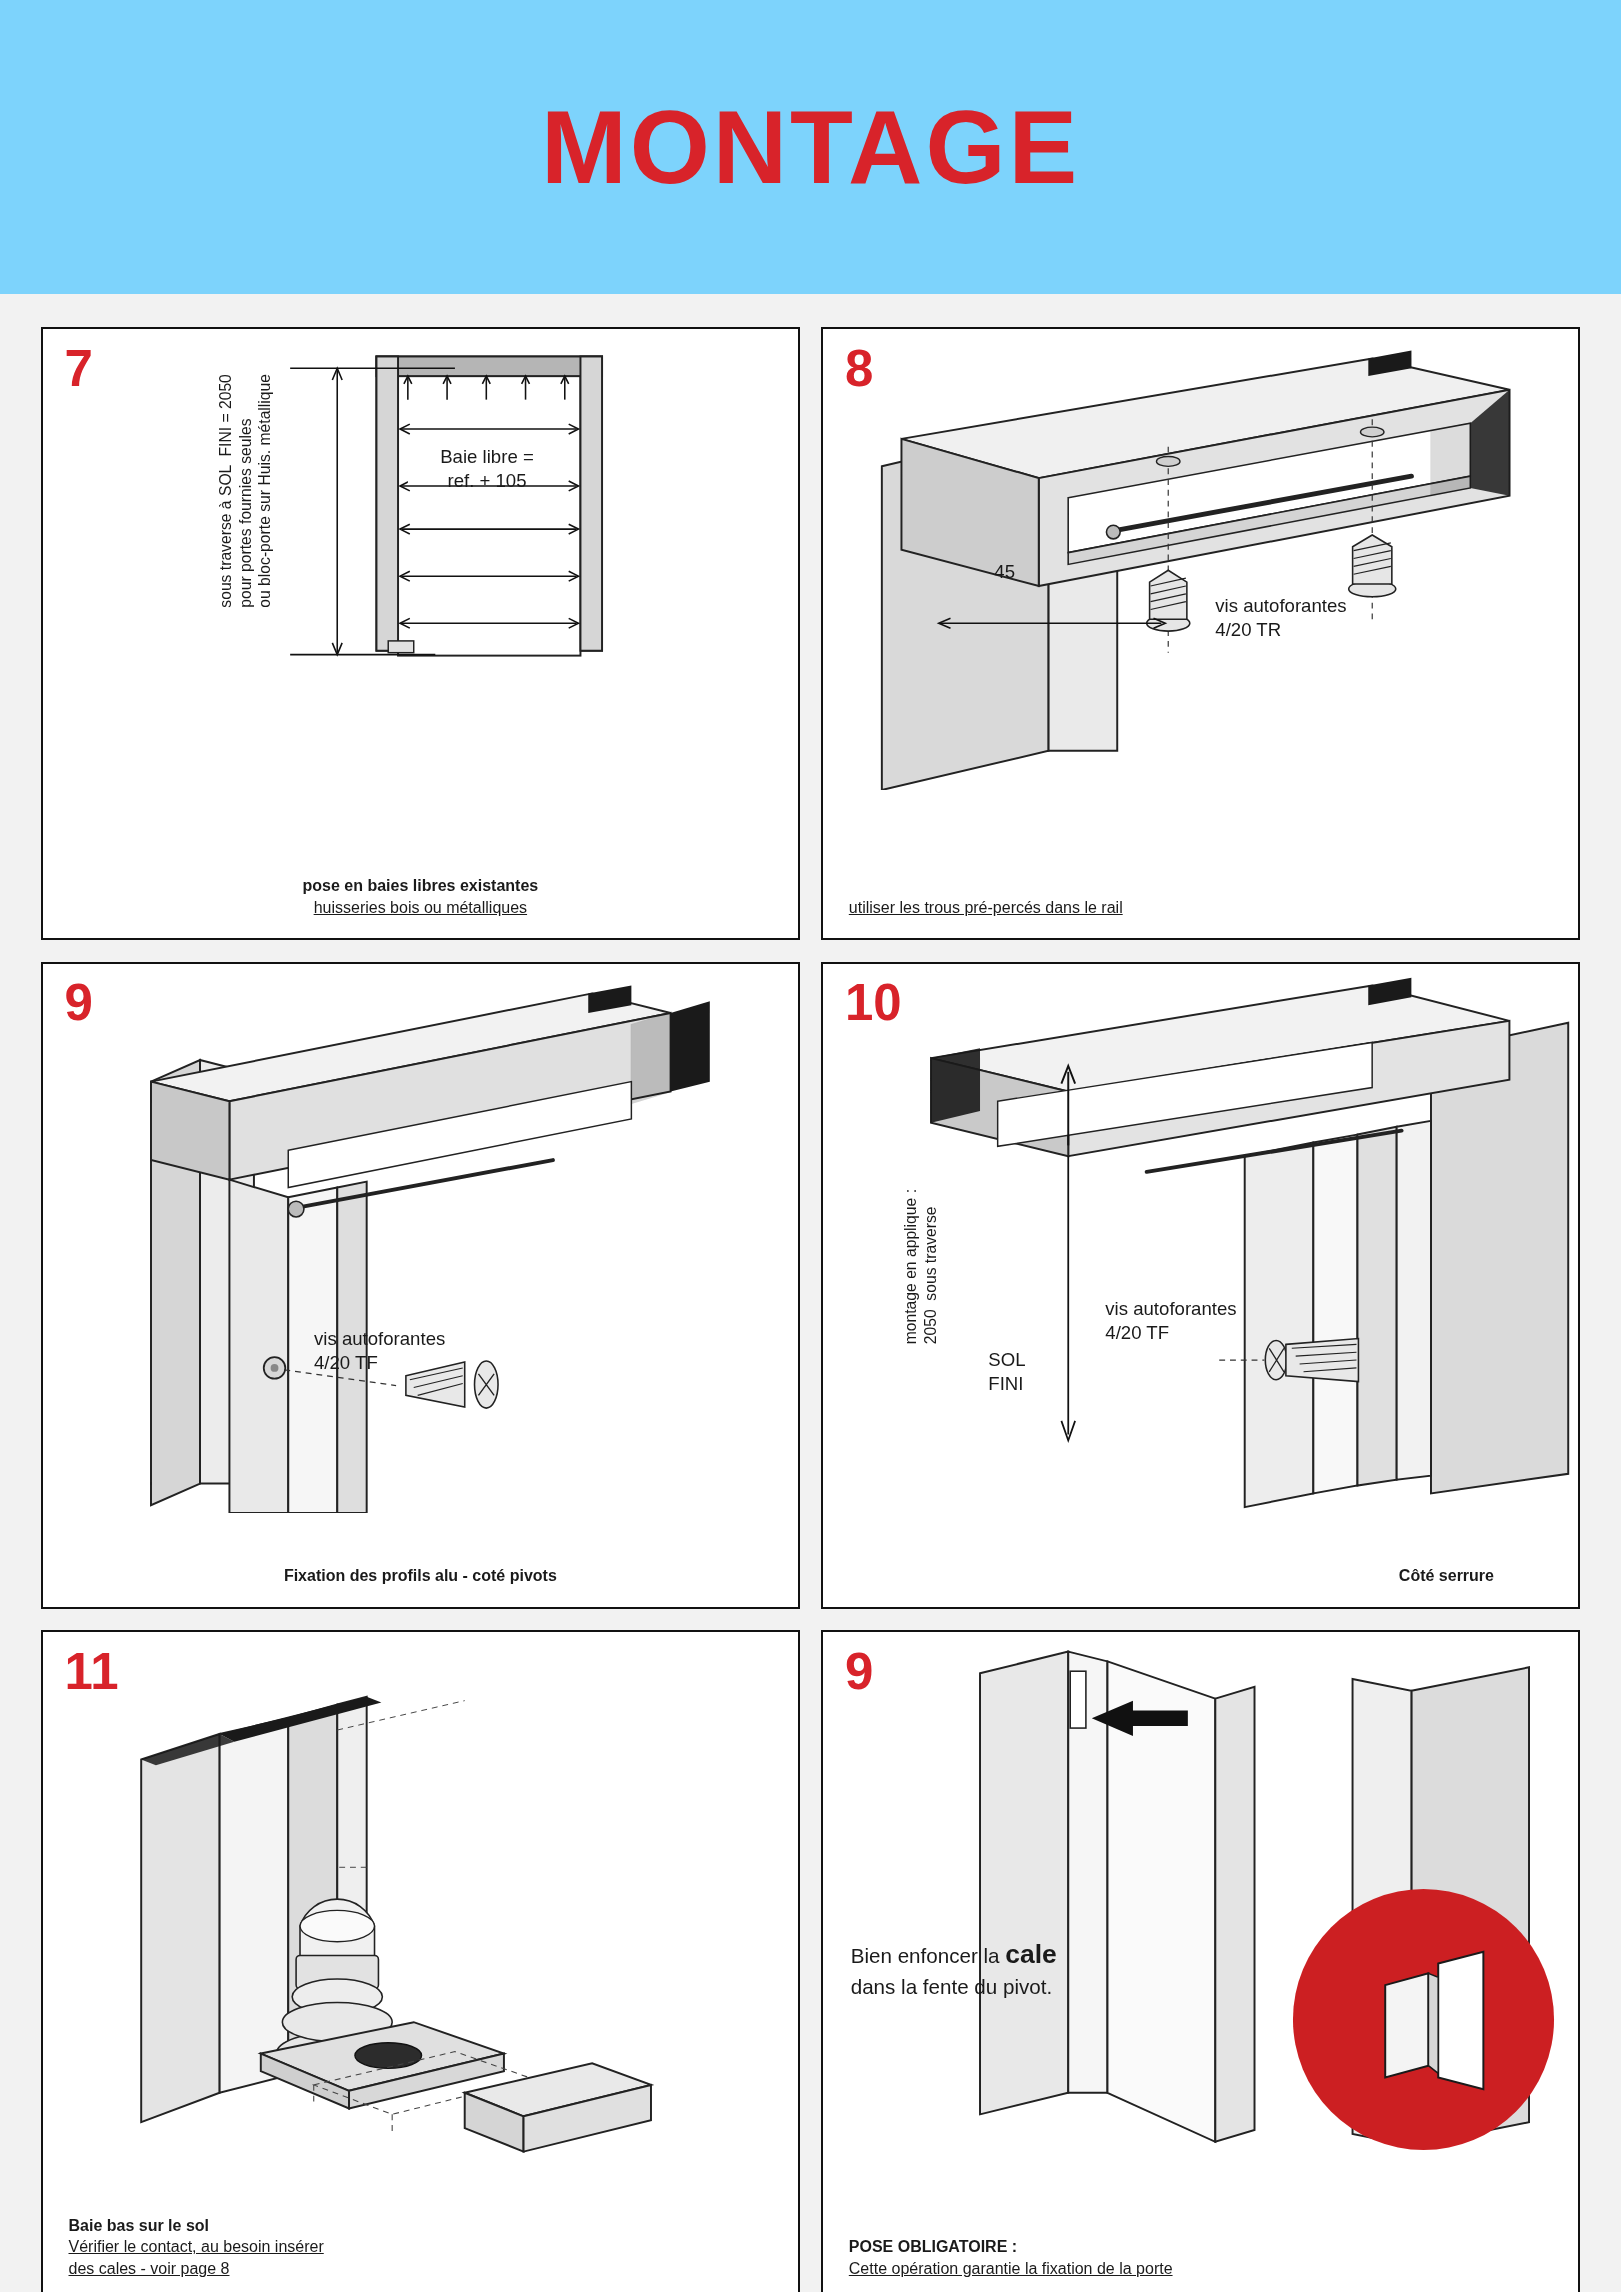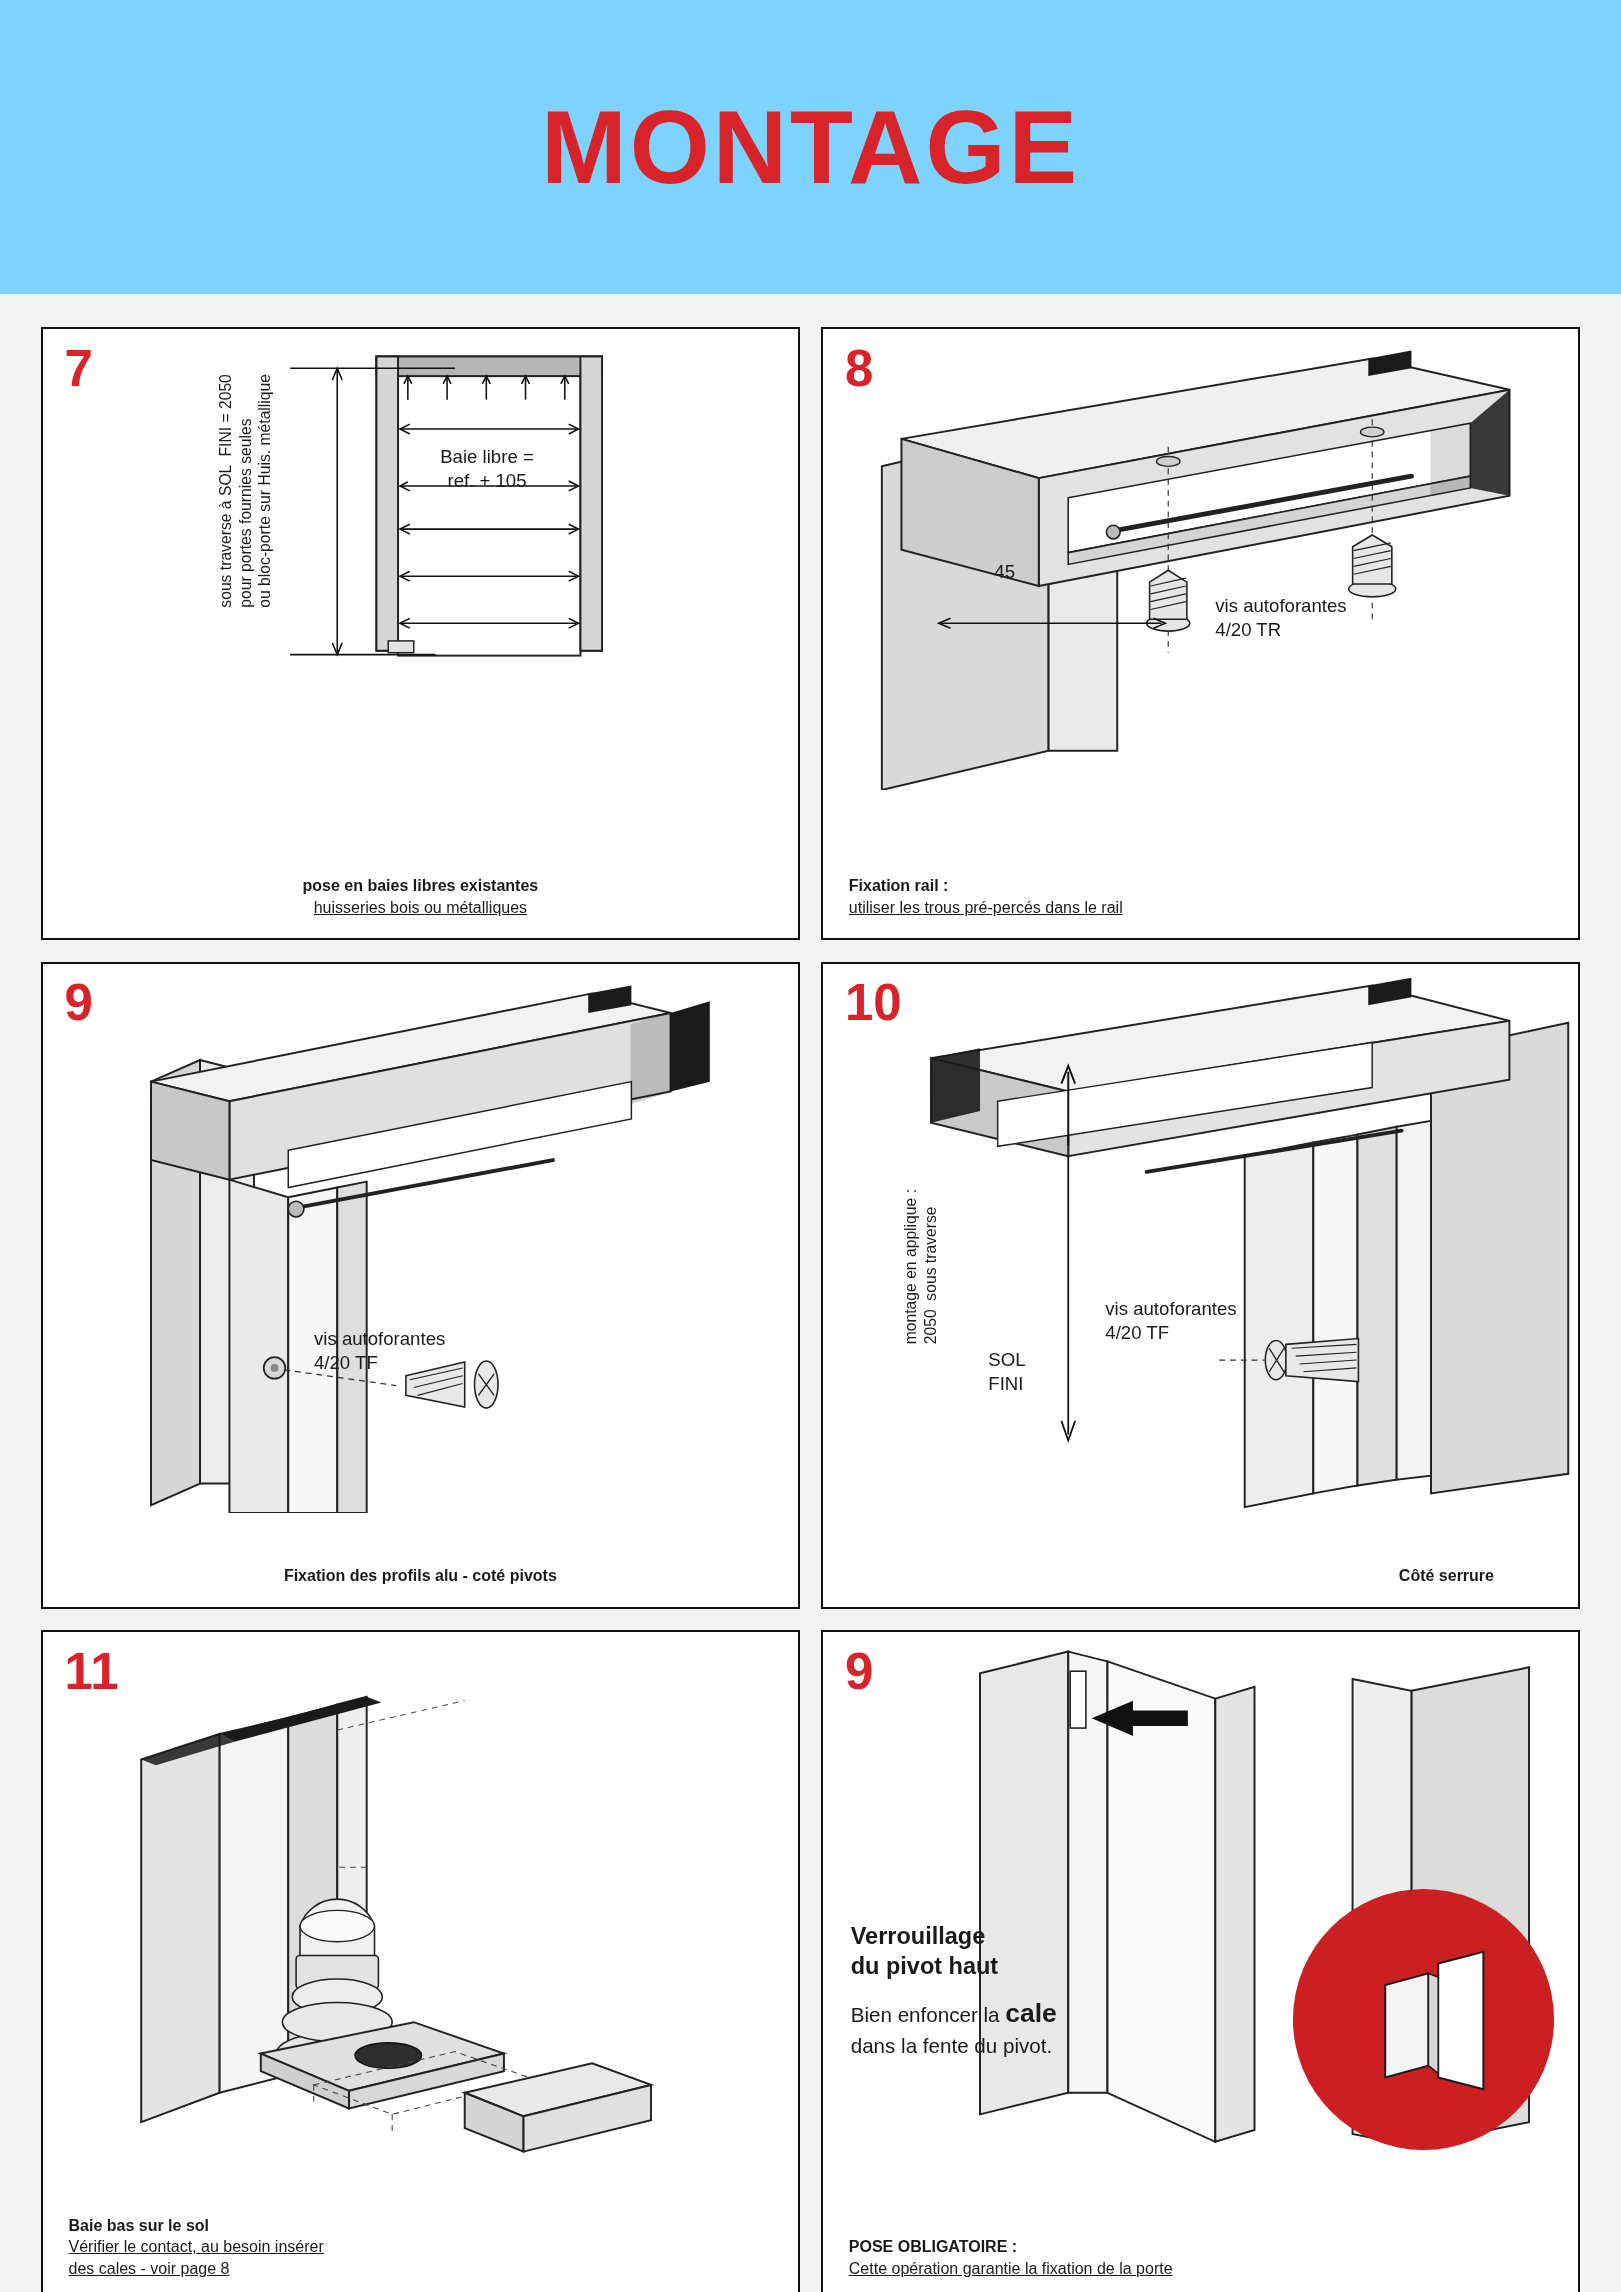--- a/index.html
+++ b/index.html
@@ -213,21 +213,20 @@
     </div>
 
     <div style="position:absolute; left:171px; top:231px;" class="lbl">45</div>
 
     <div style="position:absolute; left:392px; top:265px;">
       <div class="lbl">vis autoforantes</div>
       <div class="lbl">4/20 TR</div>
     </div>
 
     <div class="caption">
-      <div class="b">Fixation rail :</div>
       <div class="n">utiliser les trous pré-percés dans le rail</div>
     </div>
   </div>
 
   <div class="panel">
     <div class="step-num">9</div>
 
     <div class="fig">
       <svg width="765" height="549" viewBox="0 0 780 560">
 
@@ -414,24 +413,20 @@
     <div style="position:absolute; right:21.6px; bottom:147px; width:265px; height:265px;">
       <svg width="265" height="265" viewBox="0 0 270 270">
         <circle cx="135" cy="135" r="133" fill="#cc1f22"></circle>
         <polygon points="96,100 140,88 140,182 96,194" fill="#f4f4f4" stroke="#1a1a1a" stroke-width="2"></polygon>
         <polygon points="150,78 196,66 196,206 150,194" fill="#ffffff" stroke="#1a1a1a" stroke-width="2"></polygon>
         <polygon points="140,88 150,92 150,190 140,182" fill="#d6d6d6" stroke="#1a1a1a" stroke-width="1.6"></polygon>
       </svg>
     </div>
 
     <div style="position:absolute; left:27.4px; top:290px; width:294px;">
-      <div style="font-weight:bold; font-size:23.5px; line-height:1.25;">
-        <span>Verrouillage</span><br>
-        <span>du pivot haut</span>
-      </div>
       <div style="margin-top:14px; font-size:20.6px; line-height:1.4;">
         <span>Bien enfoncer la </span><span style="font-weight:bold; font-size:26.5px;">cale</span><br>
         <span>dans la fente du pivot.</span>
       </div>
     </div>
 
     <div class="caption">
       <div class="b">POSE OBLIGATOIRE :</div>
       <div class="n">Cette opération garantie la fixation de la porte</div>
     </div>

